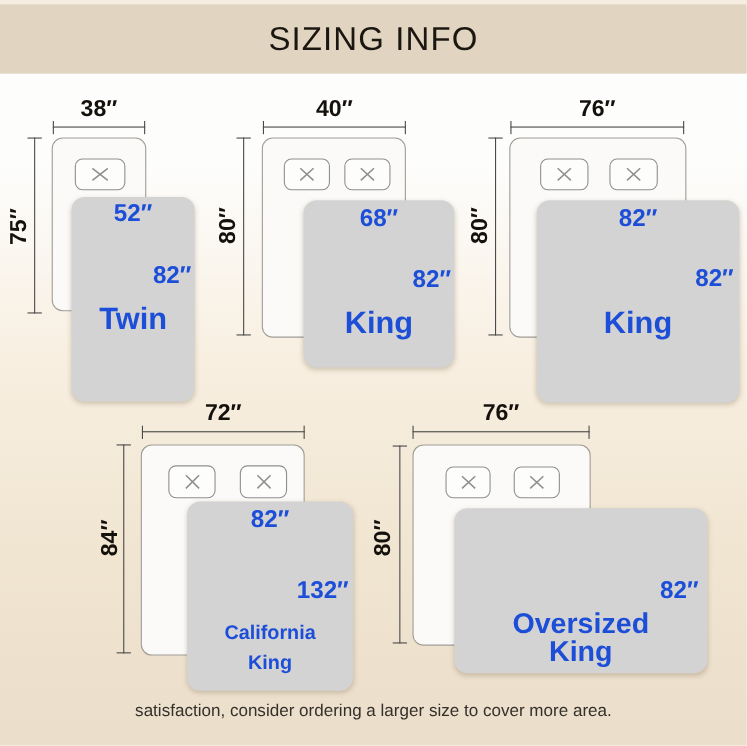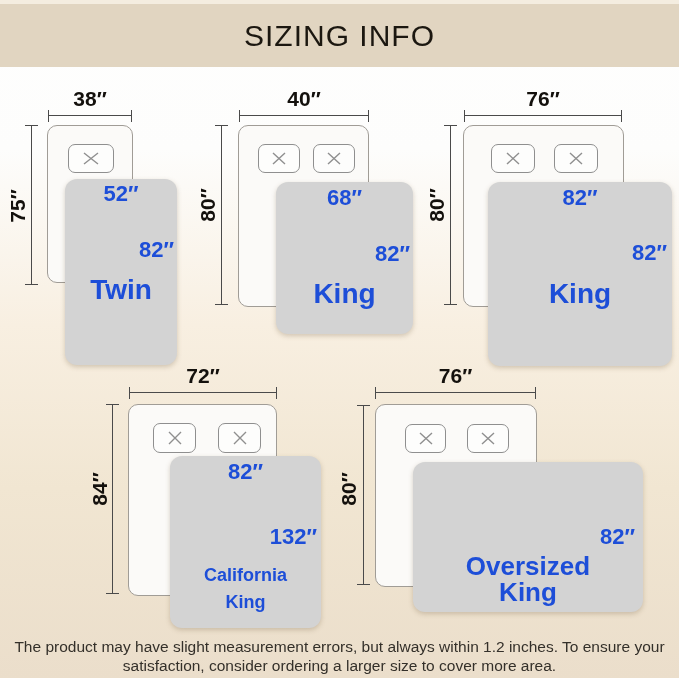--- a/index.html
+++ b/index.html
@@ -238,17 +238,16 @@
       </div>
     </div>
     <div class="blanket">
       <span class="bh">82″</span>
       <span class="bname">Oversized
 King</span>
     </div>
   </section>
 
   <footer class="note">
-    <p>The product may have slight measurement errors, but always within 1.2 inches. To ensure your</p>
     <p>satisfaction, consider ordering a larger size to cover more area.</p>
   </footer>
 
 </div>
 
 </body></html>

